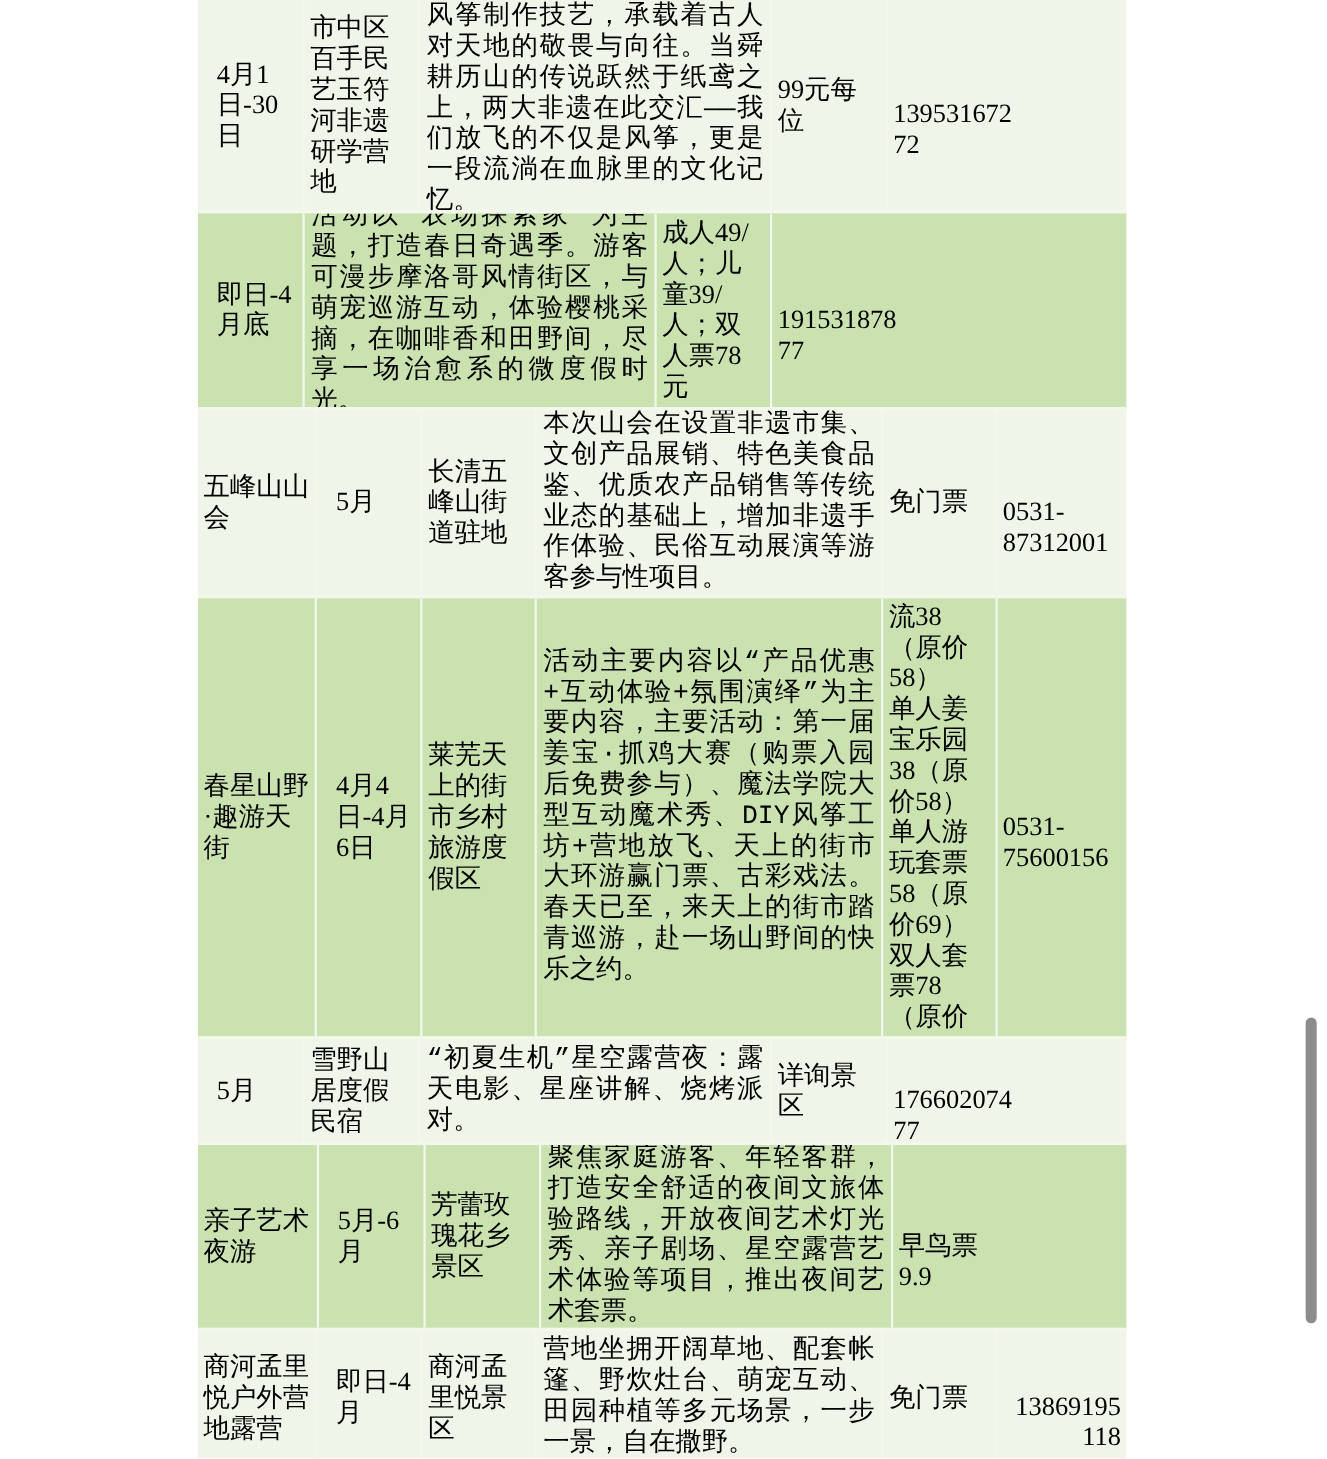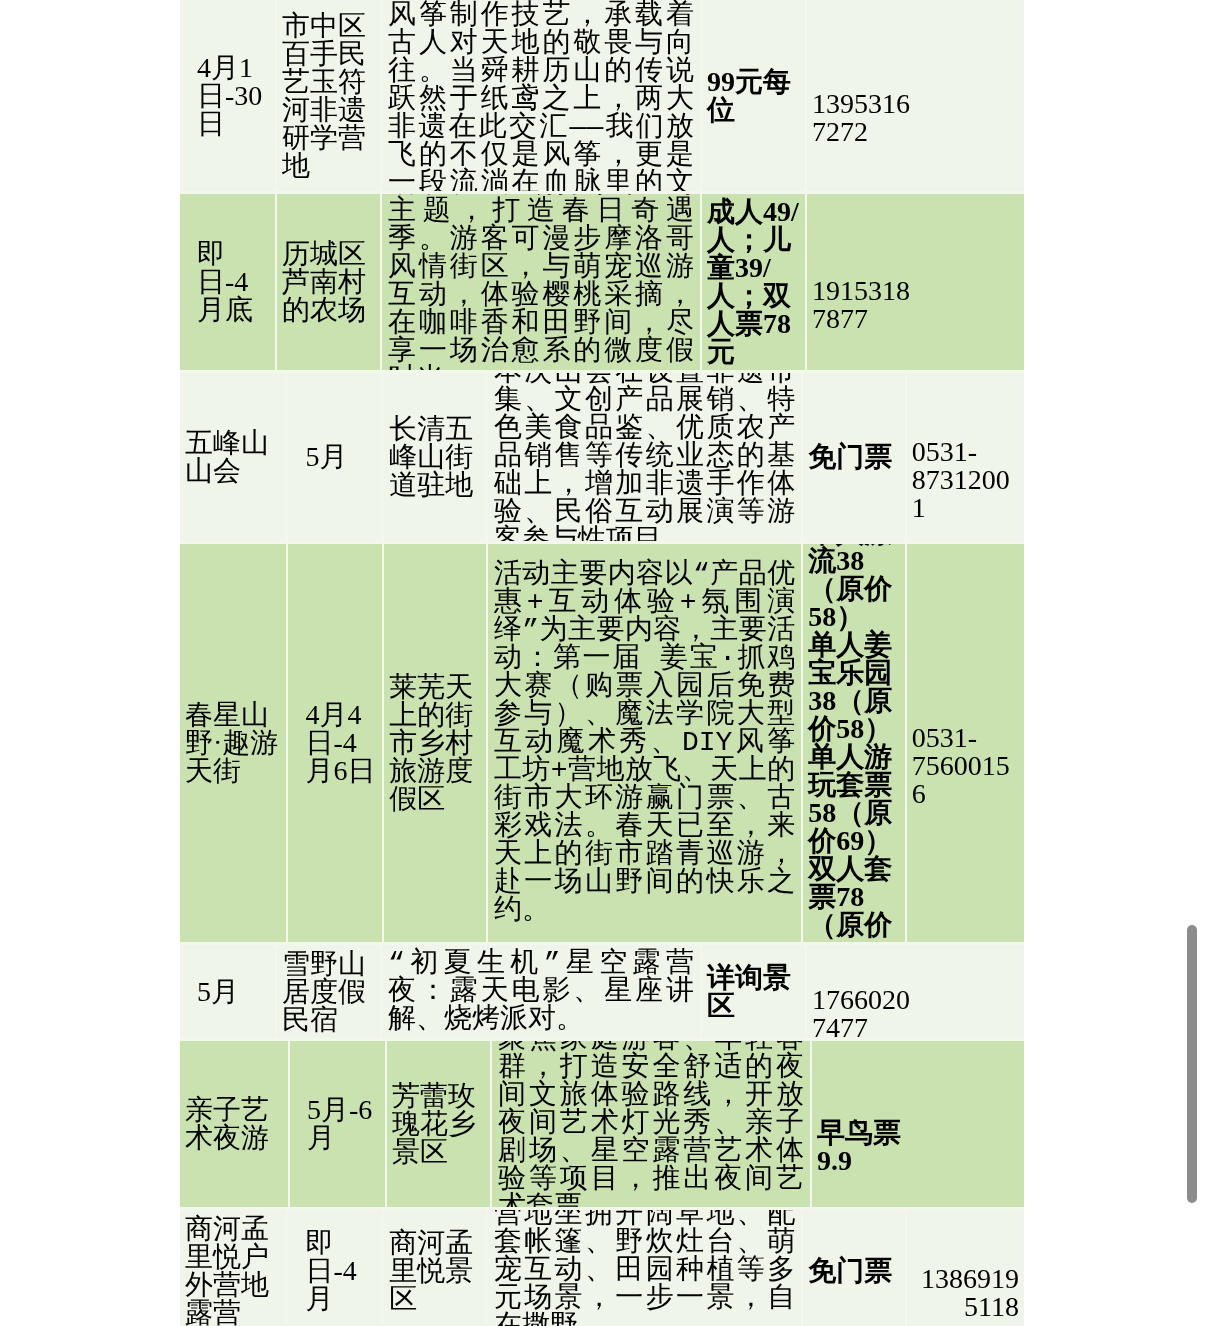--- a/index.html
+++ b/index.html
@@ -24,31 +24,31 @@
     border-bottom: 3px solid var(--sep, #f4f8ec);
     overflow: hidden;
   }
   .trow.light { background: var(--row-light, #eff5e8); }
   .trow.green { background: var(--row-green, #c9e2b0); }
   .cell {
     display: flex;
     flex-direction: column;
     justify-content: center;
     overflow: hidden;
-    font-size: 28px;
+    font-size: 24px;
     line-height: 28px;
     padding: 2px 5px;
     border-right: 2px solid var(--sep, #f4f8ec);
   }
   .cell:last-child { border-right: none; margin-top: 45px; }
   .c-name  { width: 110px; }
   .c-date  { width: 85px; margin-left: 12px; }
   .c-loc   { width: 105px; }
   .c-desc  { width: 320px; text-align: justify; padding: 2px 6px; font-family: Liberation Mono, monospace; }
-  .c-price { width: 105px; white-space: pre-line; font-weight: bold; }
+  .c-price { width: 105px; white-space: pre-line; }
   .c-phone { width: 119px; overflow-wrap: break-word; }
   .al { text-align: left; }
   .ac { text-align: left; }
   .ar { text-align: right; }
   .r1 { height: 194px; }
   .r2 { height: 179px; }
   .r3 { height: 171px; }
   .r4 { height: 401px; }
   .r5 { height: 96px; }
   .r6 { height: 169px; }
@@ -82,23 +82,20 @@
         </div>
       <div class="cell c-price al"><span>99元每位</span></div>
       <div class="cell c-phone al">
           <span>13953167272</span>
         </div>
     </div>
 
     <div class="trow green r2">
       <div class="cell c-date ac">
           <span>即日-4月底</span>
-        </div>
-      <div class="cell c-loc al">
-          <span>历城区芦南村的农场</span>
         </div>
       <div class="cell c-desc">
           <span>活动以“农场探索家”为主题，打造春日奇遇季。游客可漫步摩洛哥风情街区，与萌宠巡游互动，体验樱桃采摘，在咖啡香和田野间，尽享一场治愈系的微度假时光。</span>
         </div>
       <div class="cell c-price al"><span>成人49/人；儿童39/人；双人票78元</span></div>
       <div class="cell c-phone ac">
           <span>19153187877</span>
         </div>
     </div>
 

